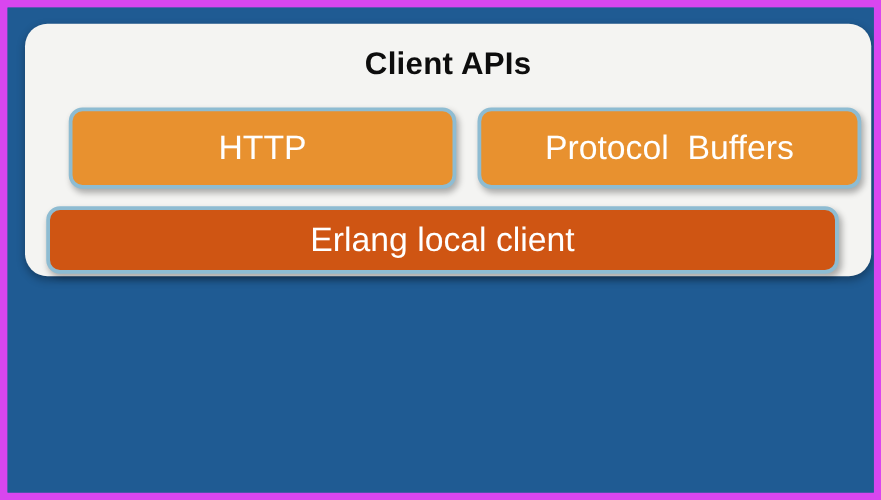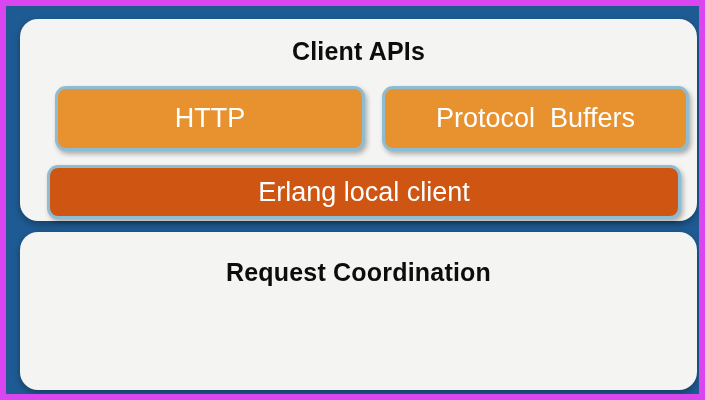--- a/index.html
+++ b/index.html
@@ -94,21 +94,21 @@
   }
   #chip-protocol-buffers {
     left: 362px;
     top: 67px;
     width: 307px;
     height: 65px;
     font-size: 27px;
     white-space: pre;
   }
   #chip-erlang-local-client {
-    left: 27px;
+    left: 17px;
     top: 146px;
     width: 634px;
     height: 54px;
     font-size: 27px;
   }
 </style>
 </head>
 <body>
 
 <div id="stage">
@@ -118,18 +118,13 @@
 
     <div class="panel-title" id="title-client-apis">Client APIs</div>
 
     <div class="chip chip-orange" id="chip-protocol-buffers">Protocol  Buffers</div>
 
     <div class="chip chip-orange" id="chip-http">HTTP</div>
 
     <div class="chip chip-darkorange" id="chip-erlang-local-client">Erlang local client</div>
   </div>
 
-  <div class="panel" id="panel-request-coordination">
-
-    <div class="panel-title" id="title-request-coordination">Request Coordination</div>
-
-  </div>
 </div>
 
 </body></html>

